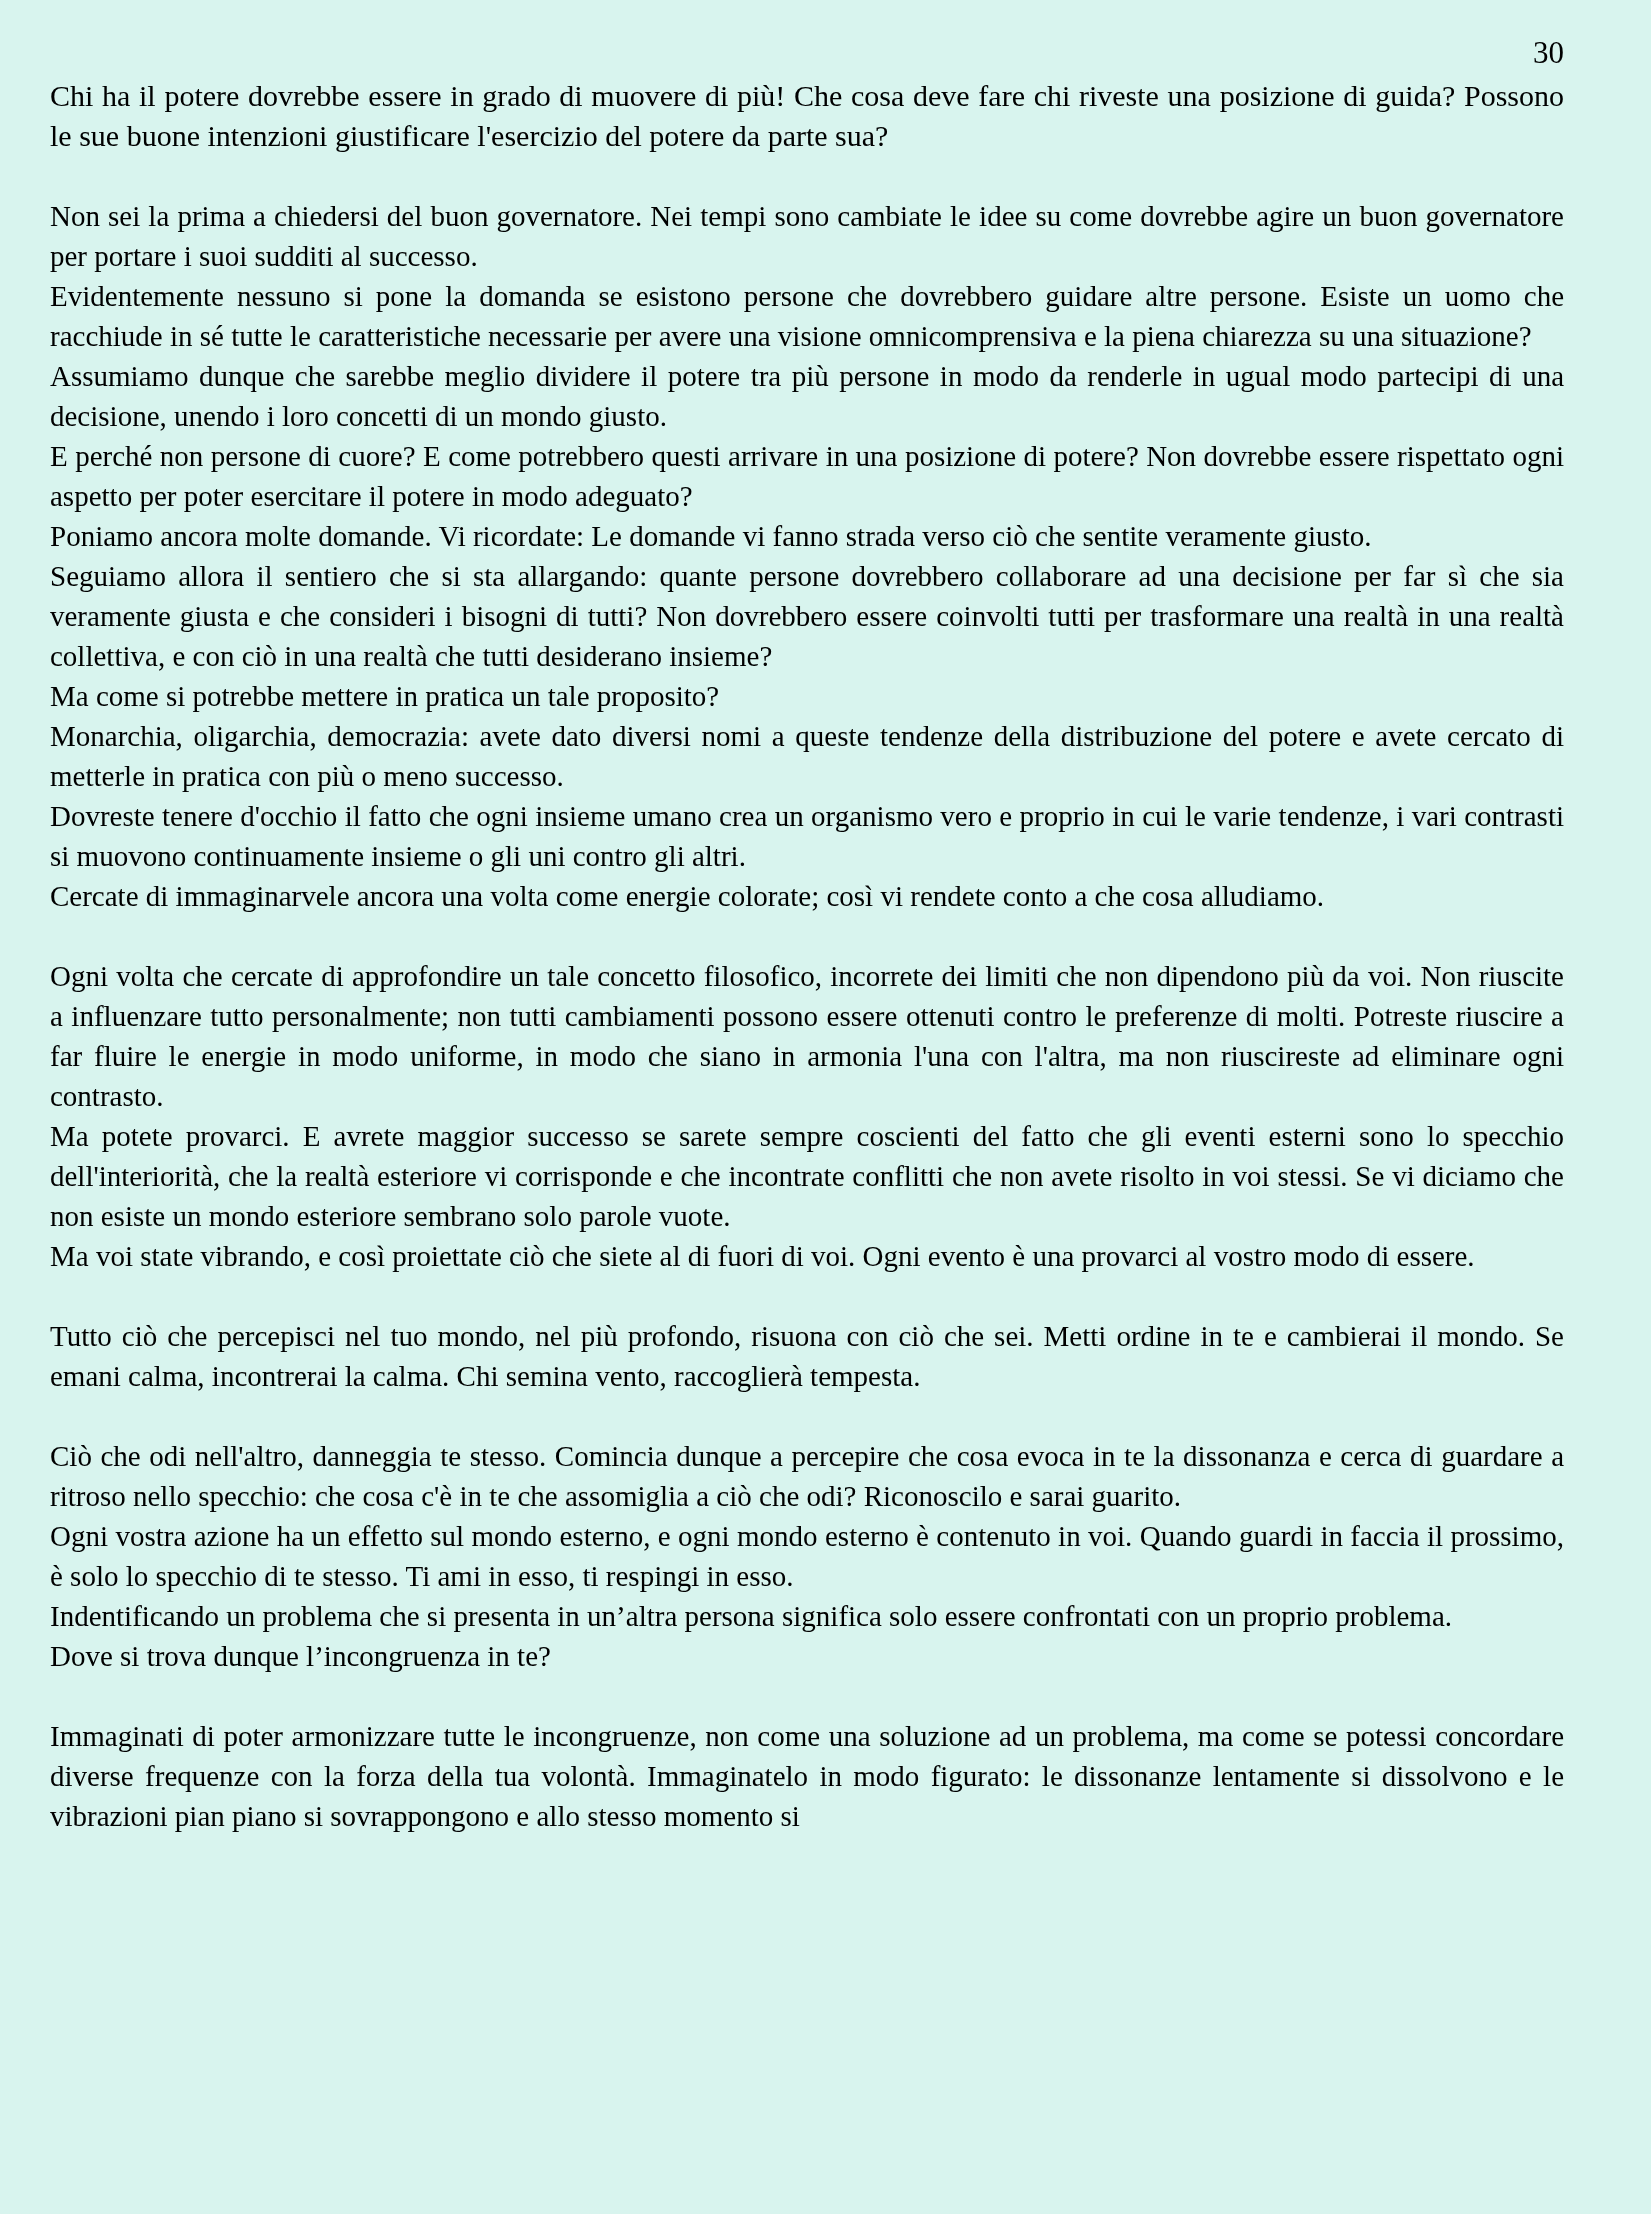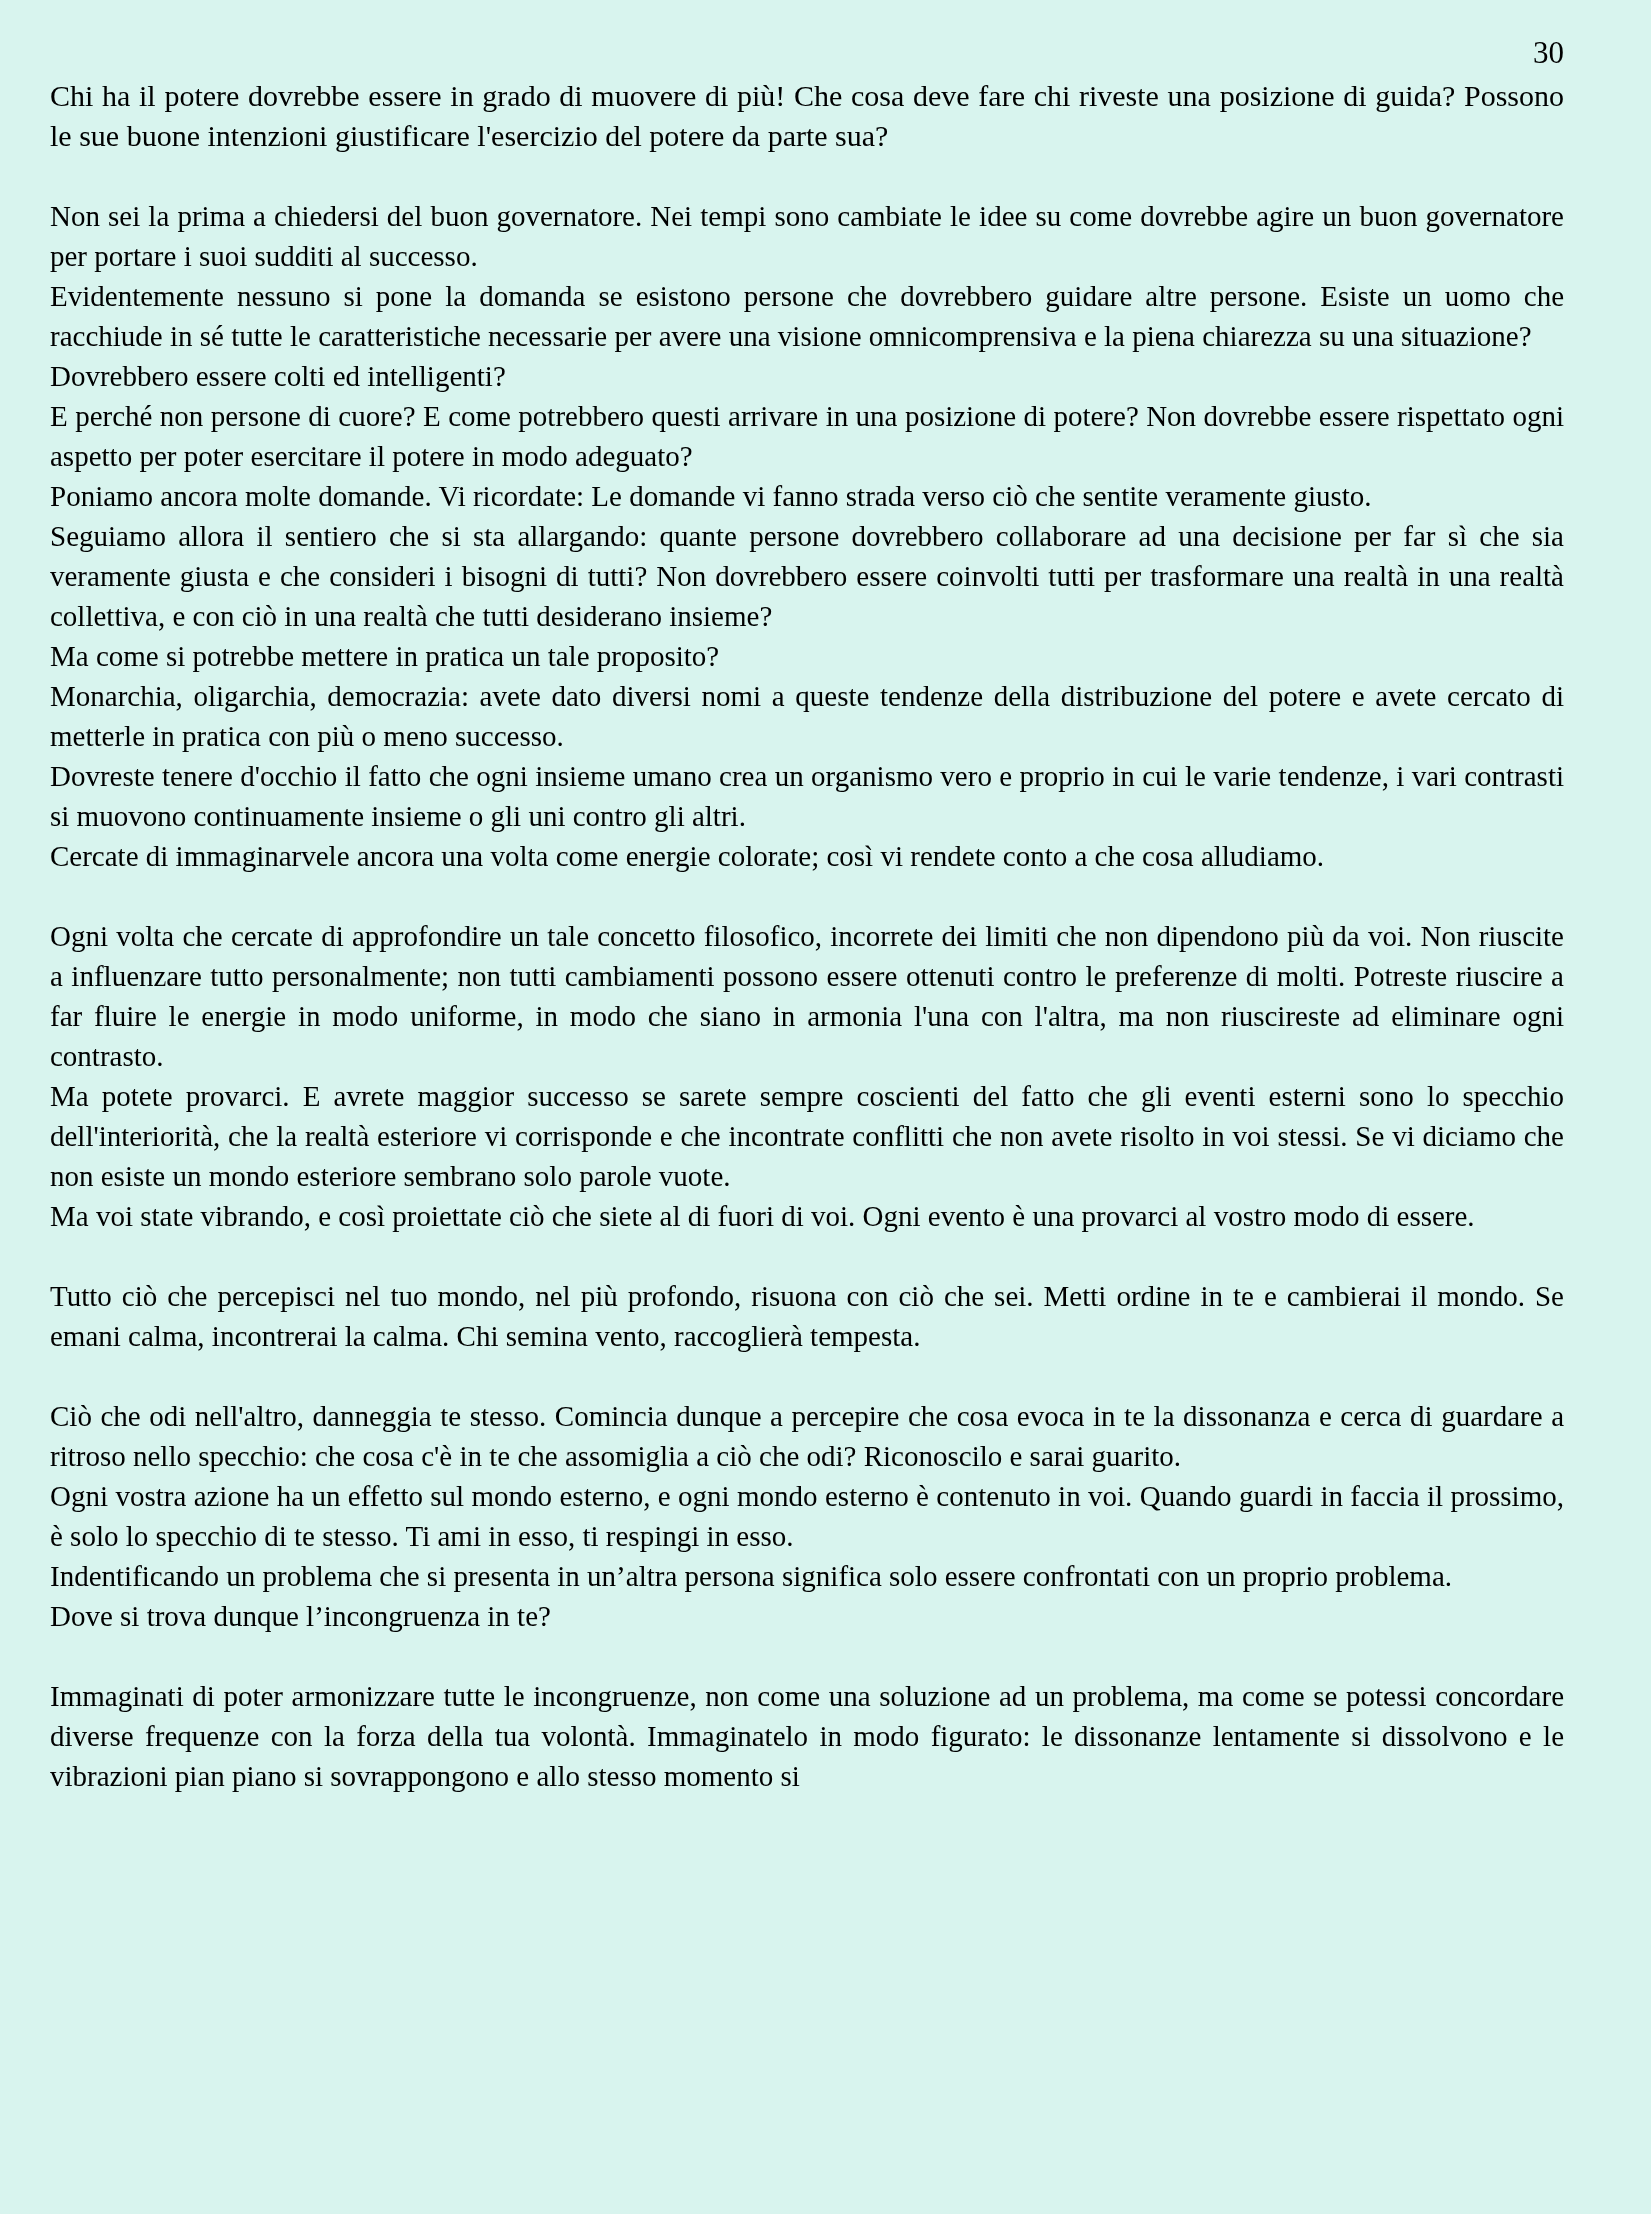--- a/index.html
+++ b/index.html
@@ -43,21 +43,21 @@
 </head>
 <body>
 
 <div class="page">
   <div class="page-number">30</div>
   <h1 class="heading">Chi ha il potere dovrebbe essere in grado di muovere di più! Che cosa deve fare chi riveste una posizione di guida? Possono le sue buone intenzioni giustificare l'esercizio del potere da parte sua?</h1>
   <div id="body-container">
       <div class="group">
         <p>Non sei la prima a chiedersi del buon governatore. Nei tempi sono cambiate le idee su come dovrebbe agire un buon governatore per portare i suoi sudditi al successo.</p>
         <p>Evidentemente nessuno si pone la domanda se esistono persone che dovrebbero guidare altre persone. Esiste un uomo che racchiude in sé tutte le caratteristiche necessarie per avere una visione omnicomprensiva e la piena chiarezza su una situazione?</p>
-        <p>Dovrebbero essere colti ed intelligenti?</p>
+        <p>Assumiamo dunque che sarebbe meglio dividere il potere tra più persone in modo da renderle in ugual modo partecipi di una decisione, unendo i loro concetti di un mondo giusto.</p>
         <p>E perché non persone di cuore? E come potrebbero questi arrivare in una posizione di potere? Non dovrebbe essere rispettato ogni aspetto per poter esercitare il potere in modo adeguato?</p>
         <p>Poniamo ancora molte domande. Vi ricordate: Le domande vi fanno strada verso ciò che sentite veramente giusto.</p>
         <p>Seguiamo allora il sentiero che si sta allargando: quante persone dovrebbero collaborare ad una decisione per far sì che sia veramente giusta e che consideri i bisogni di tutti? Non dovrebbero essere coinvolti tutti per trasformare una realtà in una realtà collettiva, e con ciò in una realtà che tutti desiderano insieme?</p>
         <p>Ma come si potrebbe mettere in pratica un tale proposito?</p>
         <p>Monarchia, oligarchia, democrazia: avete dato diversi nomi a queste tendenze della distribuzione del potere e avete cercato di metterle in pratica con più o meno successo.</p>
         <p>Dovreste tenere d'occhio il fatto che ogni insieme umano crea un organismo vero e proprio in cui le varie tendenze, i vari contrasti si muovono continuamente insieme o gli uni contro gli altri.</p>
         <p>Cercate di immaginarvele ancora una volta come energie colorate; così vi rendete conto a che cosa alludiamo.</p>
       </div>
       <div class="group">
         <p>Ogni volta che cercate di approfondire un tale concetto filosofico, incorrete dei limiti che non dipendono più da voi. Non riuscite a influenzare tutto personalmente; non tutti cambiamenti possono essere ottenuti contro le preferenze di molti. Potreste riuscire a far fluire le energie in modo uniforme, in modo che siano in armonia l'una con l'altra, ma non riuscireste ad eliminare ogni contrasto.</p>

